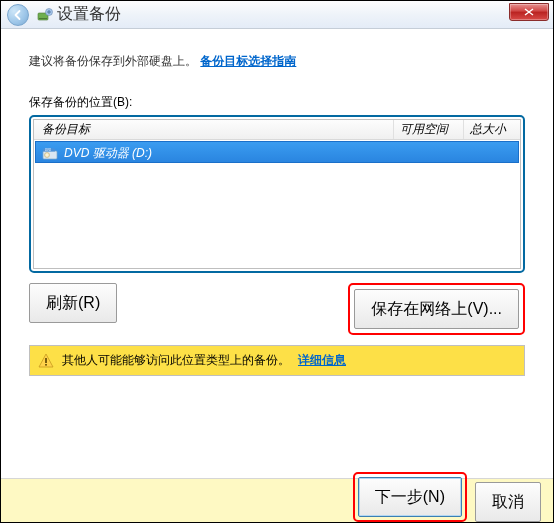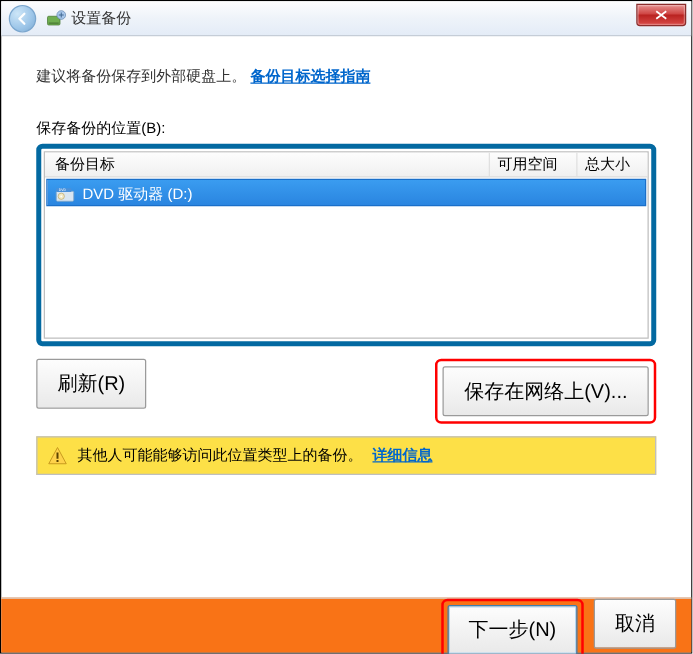--- a/index.html
+++ b/index.html
@@ -23,43 +23,44 @@
     }
     .back-btn {
       width: 22px; height: 22px; border-radius: 50%;
       background: radial-gradient(circle at 30% 30%, #cde6f8, #9cc5e8 60%, #7ba8d0);
       border: 1px solid #7aa6ce;
       display: flex; align-items: center; justify-content: center;
       margin-right: 8px;
     }
     .back-btn svg { width: 12px; height: 12px; }
     .header-icon { width: 16px; height: 16px; margin-right: 4px; display:inline-flex; align-items:center; justify-content:center; }
-    .header-title { color: #333; font-size: 12px; }
+    .header-title { color: #333; font-size: 16px; }
     .close-btn {
       position: absolute; right: 4px; top: 2px;
       width: 40px; height: 18px;
       background: linear-gradient(to bottom, #e7908f 0%, #cf4543 45%, #b92220 50%, #d84a47 100%);
       border: 1px solid #8a2c2b;
       border-radius: 0 0 3px 3px;
       display: flex; align-items: center; justify-content: center;
       color: #fff; font-size: 11px;
       box-shadow: inset 0 0 0 1px rgba(255,255,255,0.3);
     }
     .content {
       padding: 24px 28px 0 28px;
     }
     .main-heading { color: #003399; font-size: 15px; font-weight: normal; margin-bottom: 18px; }
     .hint-row { font-size: 12px; color: #333; margin-bottom: 24px; }
     .hint-link { color: #0066cc; text-decoration: underline; cursor: pointer; font-weight: bold; }
     .list-label { font-size: 12px; margin-bottom: 4px; }
     .list-frame {
-      border: 4px solid #0369a1;
+      border: 2px solid #0369a1;
       padding: 2px;
       border-radius: 5px;
       position: relative;
+      font-style: italic;
     }
     .list-box {
       border: 1px solid #bfbfbf;
       background: #fff;
       height: 150px;
       overflow: hidden;
     }
     .list-header {
       display: flex;
       background: linear-gradient(to bottom, #fdfdfd, #f0f0f0);
@@ -106,23 +107,23 @@
       background: #fde047;
       margin-top: 10px;
       padding: 6px 8px;
       display: flex; align-items: center; gap: 8px;
       font-size: 12px;
     }
     .warn-icon { width: 16px; height: 16px; flex-shrink: 0; }
     .footer {
       position: absolute; bottom: 0; left: 0; right: 0;
       height: 44px;
-      background: #f97316;
+      background: #fef9c3;
       border-top: 1px solid #d6d6d6;
-      display: flex; align-items: flex-start; justify-content: flex-end;
+      display: flex; align-items: flex-end; justify-content: flex-end;
       padding-right: 12px; gap: 8px;
     }
     .next-frame { border: 2px solid #ff0000; padding: 3px; border-radius: 5px; }
     .next-btn {
       min-width: 78px;
       border: 1px solid #3c7fb1;
       box-shadow: 0 0 0 1px #b3d7f3 inset;
     }
     .cancel-btn { min-width: 48px; }
   </style>

